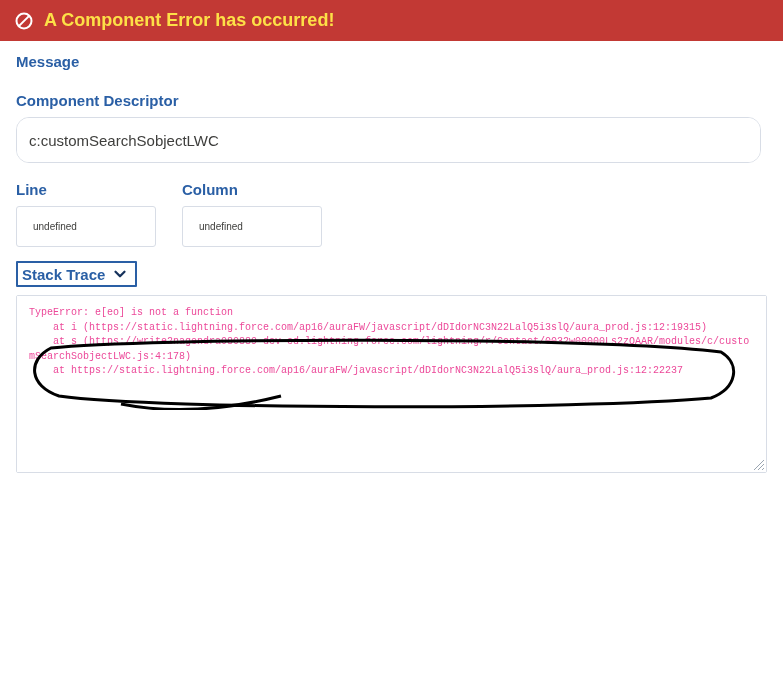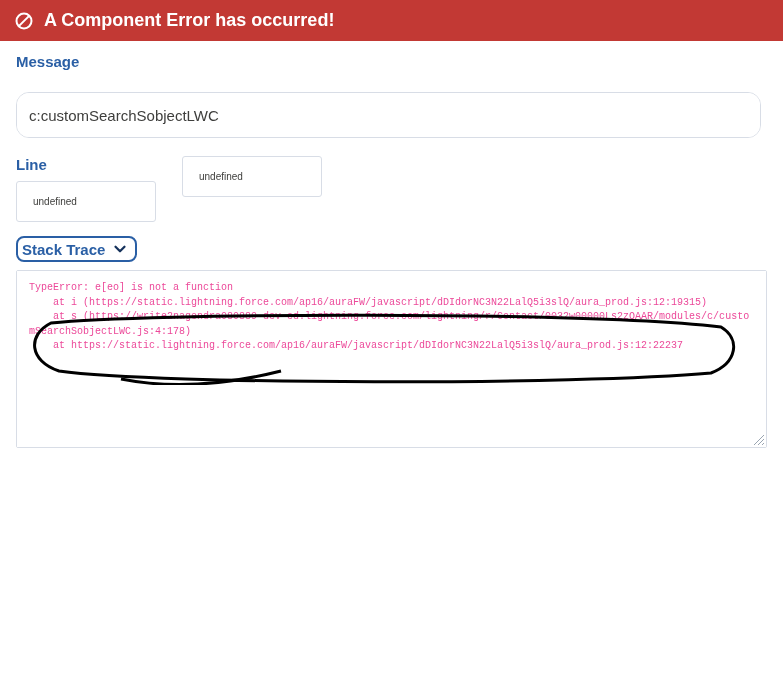--- a/index.html
+++ b/index.html
@@ -11,21 +11,21 @@
       font-family: "Salesforce Sans", Arial, sans-serif;
       background: #ffffff;
       width: 783px;
       color: #16325c;
     }
     .container {
       padding: 0 0 10px 0;
     }
     .error-banner {
       background: #c23934;
-      color: #ffffff;
+      color: #fde047;
       padding: 10px 14px;
       display: flex;
       align-items: center;
       gap: 10px;
       font-weight: 700;
       font-size: 18px;
       margin: 0 0 12px 0;
     }
     .error-banner .icon-slot {
       display: inline-flex;
@@ -84,21 +84,21 @@
       align-items: center;
       gap: 6px;
       border: 2px solid #2a5fa5;
       padding: 2px 6px 2px 4px;
       color: #2a5fa5;
       font-weight: 700;
       font-size: 15px;
       margin: 0 16px 8px 16px;
       cursor: pointer;
       user-select: none;
-      border-radius: 8px;
+      border-radius: 1px;
     }
     .stack-header .chev {
       display: inline-flex;
     }
     .stack-wrap {
       margin: 0 16px 0 16px;
       position: relative;
       border: 1px solid #d8dde6;
       border-radius: 2px;
     }
@@ -145,29 +145,31 @@
       </svg>
     </span>
     <span>A Component Error has occurred!</span>
   </div>
 
   <div class="section">
     <div class="label">Message</div>
   </div>
 
   <div class="section">
+    <div class="label">Component Descriptor</div>
     <textarea class="textarea short" style="">c:customSearchSobjectLWC</textarea>
   </div>
 
   <div class="row">
     <div class="col">
       <div class="label">Line</div>
       <div class="small-box">undefined</div>
     </div>
     <div class="col">
+      <div class="label">Column</div>
       <div class="small-box">undefined</div>
     </div>
   </div>
 
   <div class="stack-header">
     <span>Stack Trace</span>
     <span class="chev">
       <svg viewBox="0 0 24 24" width="18" height="18" fill="none" stroke="#16325c" stroke-width="3" stroke-linecap="round" stroke-linejoin="round">
         <polyline points="6 9 12 15 18 9"></polyline>
       </svg>

